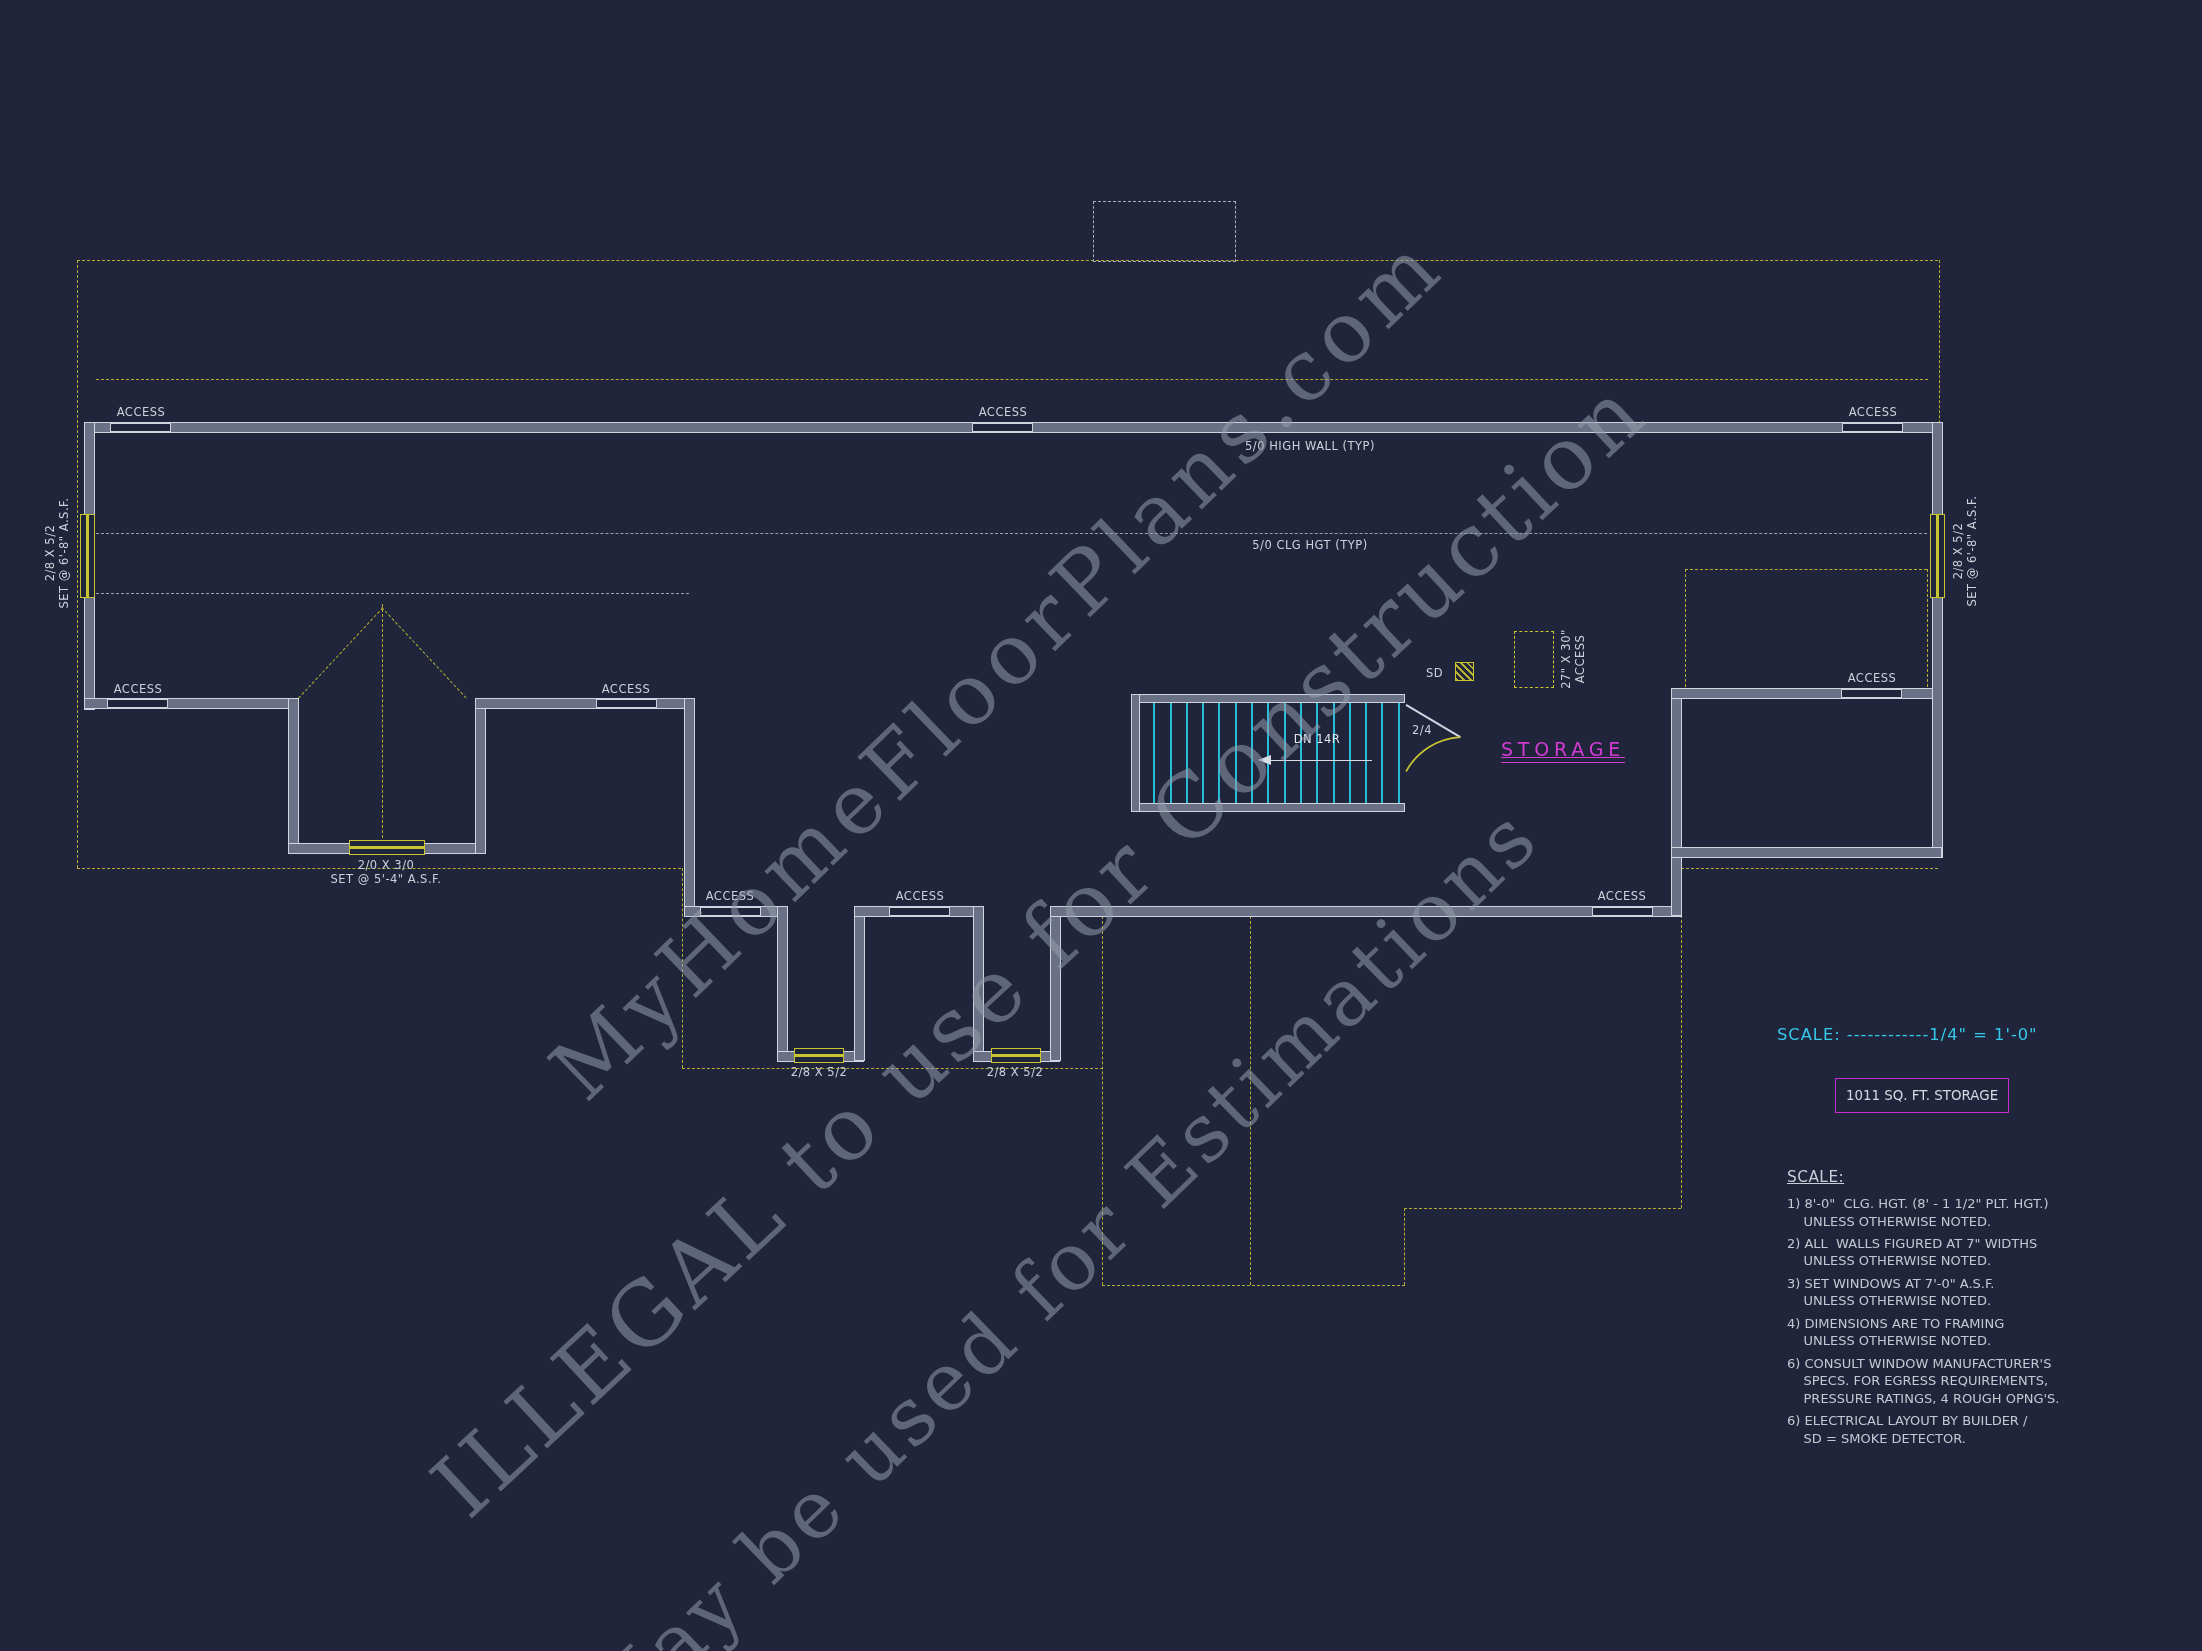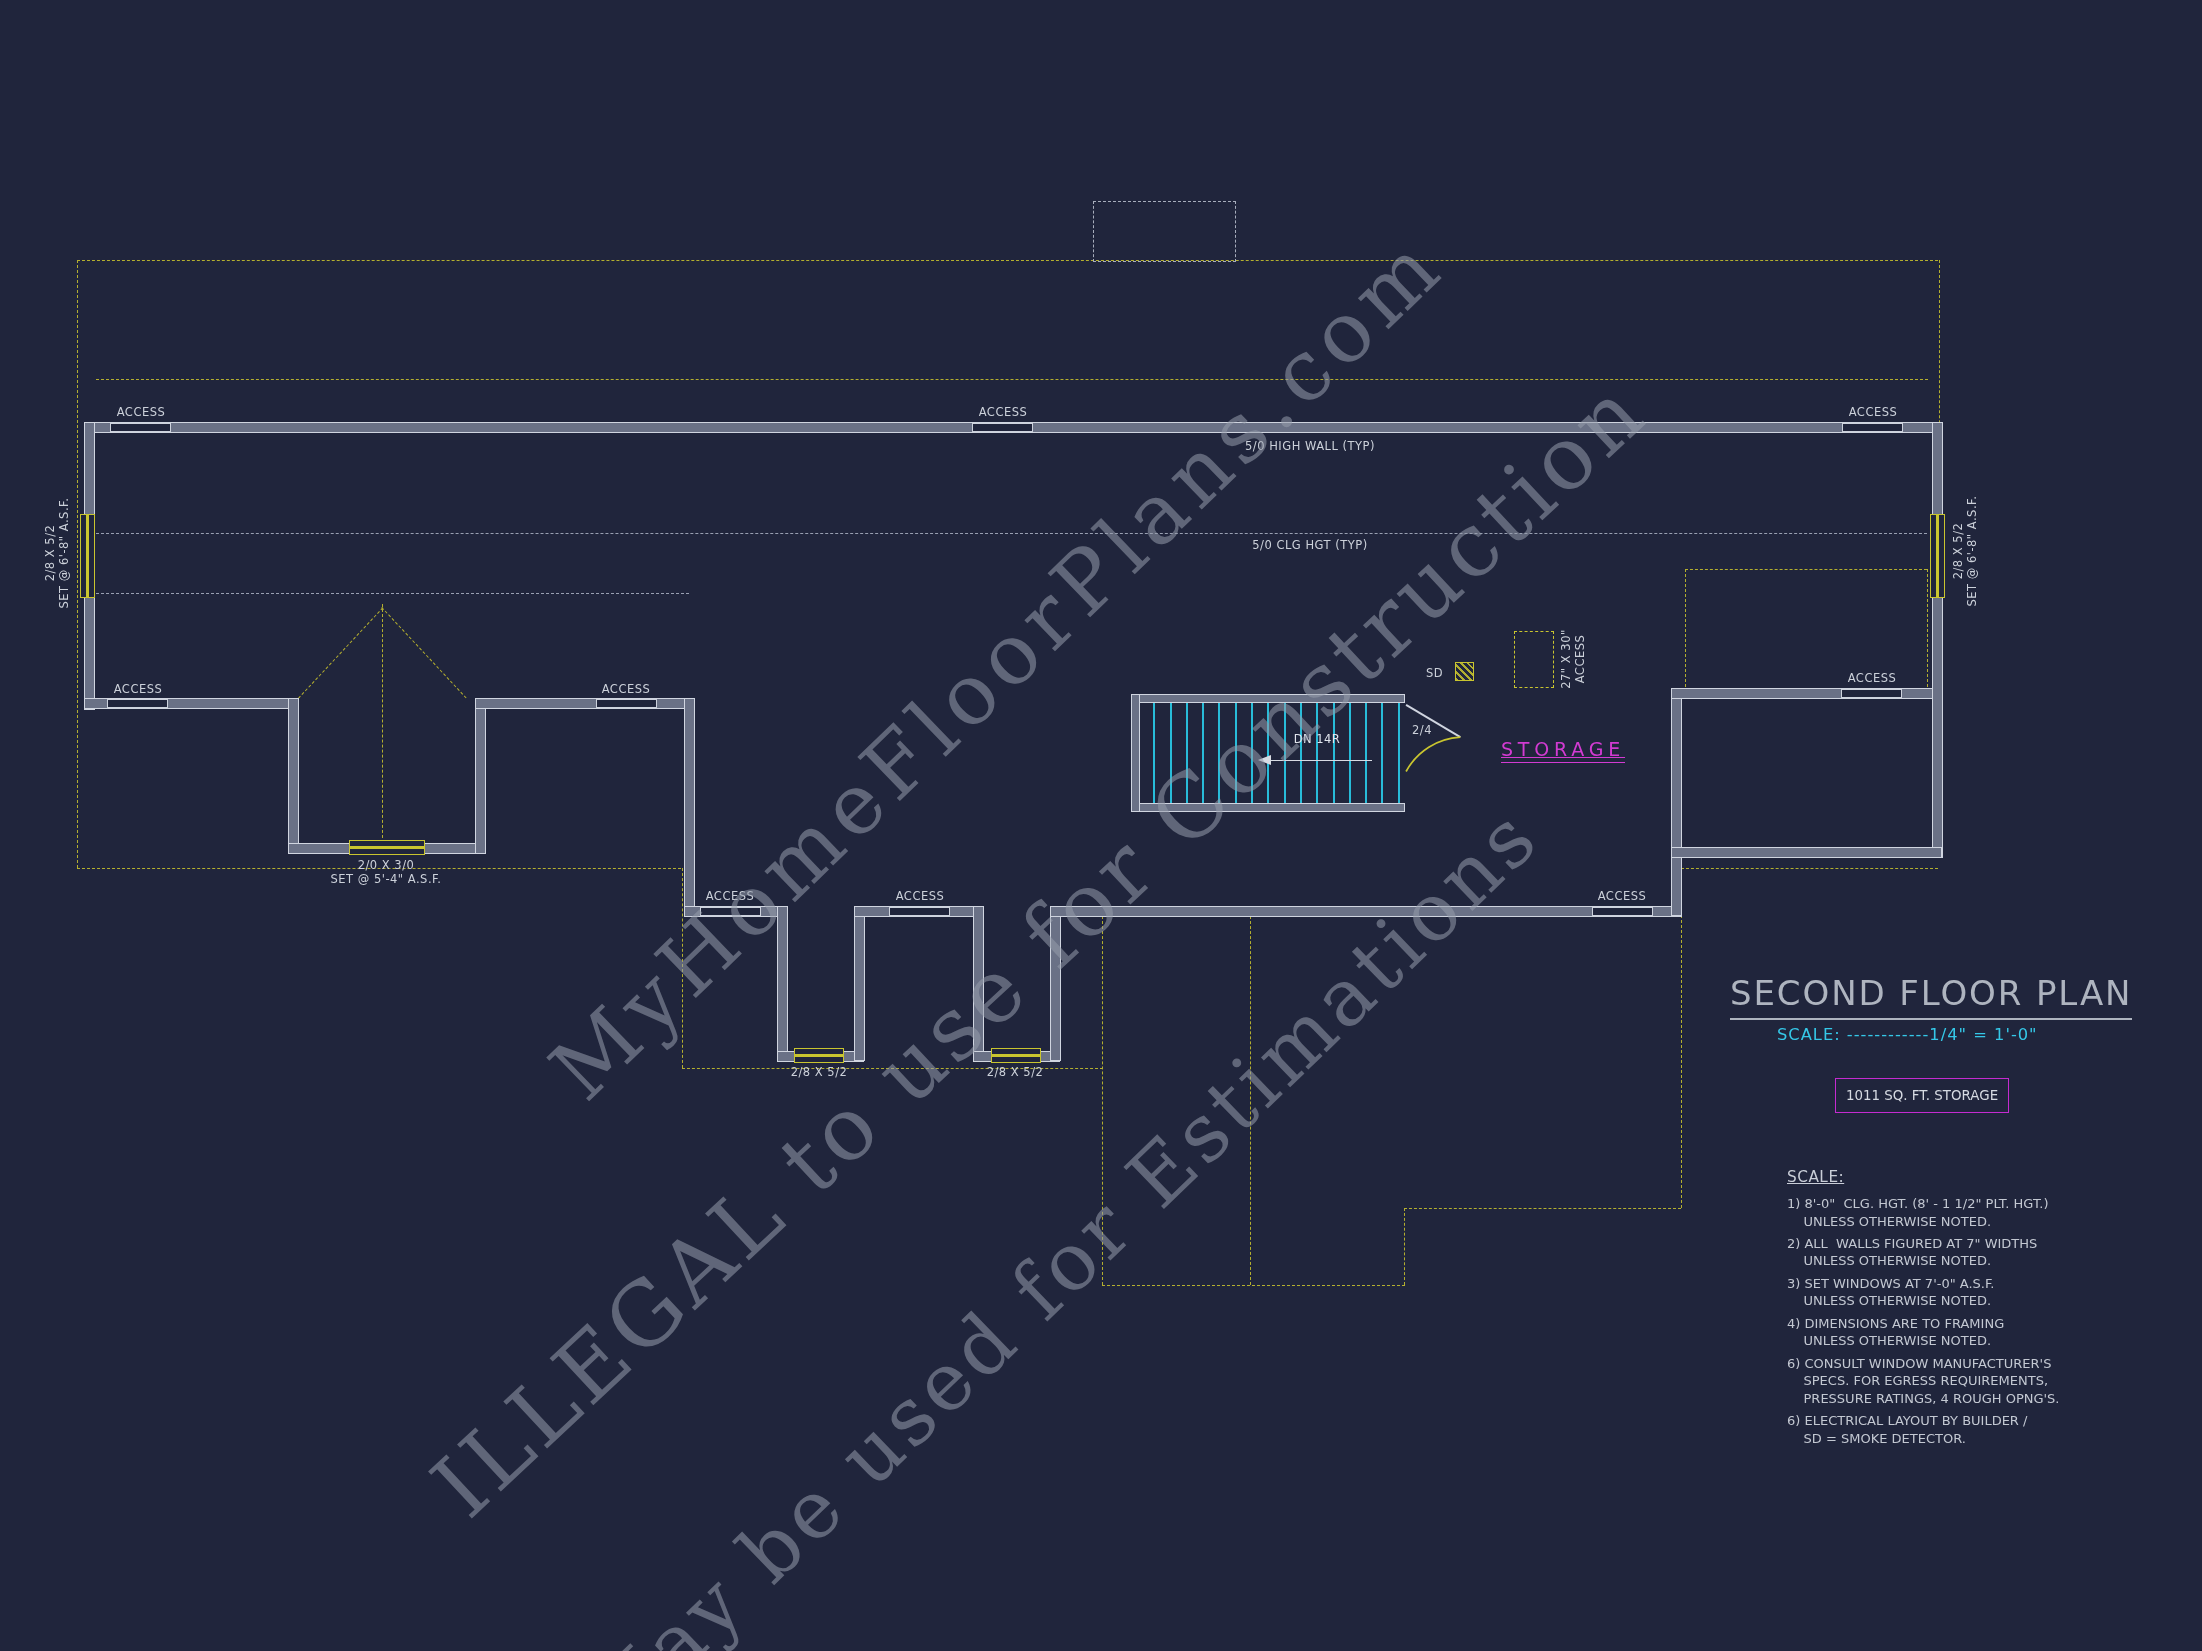--- a/index.html
+++ b/index.html
@@ -162,21 +162,20 @@
   </div>
 
   <div class="abs lbl cx" style="left:386px;top:858px">
     <div>2/0 X 3/0</div>
     <div>SET @ 5'-4" A.S.F.</div>
   </div>
 
   <div class="abs lbl cx" style="left:819px;top:1065px">2/8 X 5/2</div>
   <div class="abs lbl cx" style="left:1015px;top:1065px">2/8 X 5/2</div>
 
-  <div class="abs title" style="left:1730px;top:973px">SECOND FLOOR PLAN</div>
   <div class="abs scale" style="left:1777px;top:1025px">SCALE: ------------1/4" = 1'-0"</div>
   <div class="abs areabox" style="left:1835px;top:1078px;width:172px;height:32.5px">1011 SQ. FT. STORAGE</div>
 
   <div class="abs noteshead" style="left:1787px;top:1168px">SCALE:</div>
   <div class="abs" style="left:1787px;top:1195px">
     <div class="note">1) 8'-0"  CLG. HGT. (8' - 1 1/2" PLT. HGT.)
     UNLESS OTHERWISE NOTED.</div>
     <div class="note">2) ALL  WALLS FIGURED AT 7" WIDTHS
     UNLESS OTHERWISE NOTED.</div>
     <div class="note">3) SET WINDOWS AT 7'-0" A.S.F.

